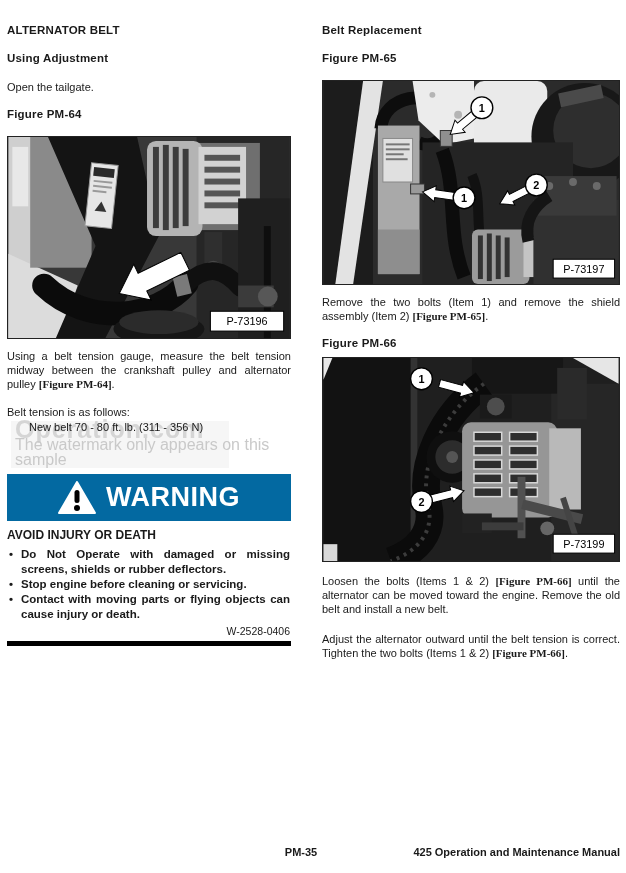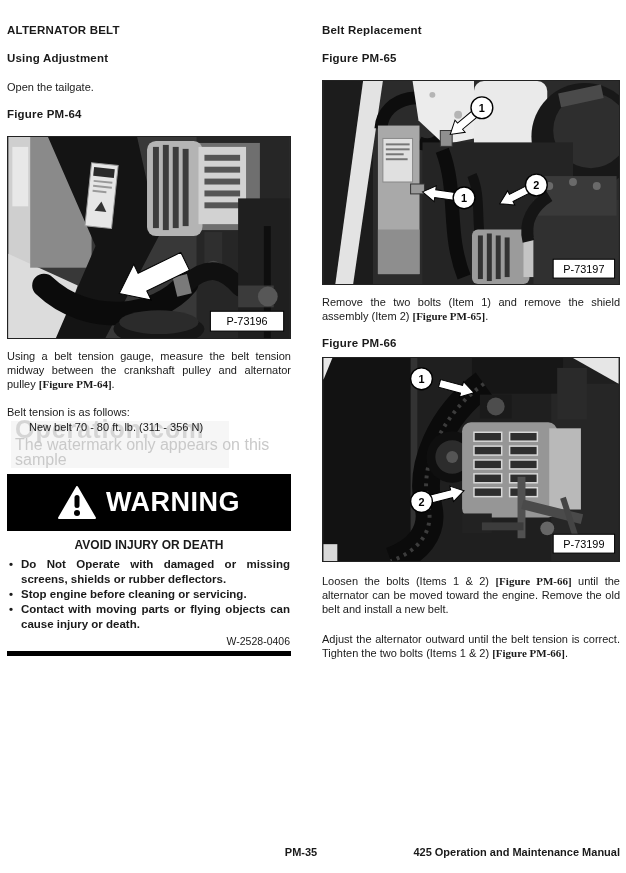--- a/index.html
+++ b/index.html
@@ -52,29 +52,29 @@
   .tension .line { position: relative; z-index: 2; }
   .tension .indent { padding-left: 22px; }
   .wm-note {
     position: relative; z-index: 2;
     padding-left: 8px; margin-top: 2px;
     font-size: 16px; color: #c9c9c9;
   }
   
   .warning { border-bottom: 5px solid #000; }
   .warning-header {
-    background: #000000; height: 57px;
+    background: #0369a1; height: 47px;
     display: flex; align-items: center; justify-content: center;
     gap: 10px;
   }
   .warning-title {
     color: #fff; font-size: 27px; font-weight: bold; letter-spacing: .5px;
   }
   .warning-sub {
-    text-align: center; font-weight: bold; font-size: 12px;
+    text-align: left; font-weight: bold; font-size: 12px;
     margin: 7px 0 5px;
   }
   .w-bullet { display: flex; font-size: 11.5px; line-height: 15px; font-weight: bold; }
   .w-bullet .marker { width: 14px; padding-left: 2px; flex: none; }
   .w-bullet .btxt { flex: 1; text-align: justify; padding-right: 1px; }
   .warning-code { text-align: right; font-size: 10.5px; font-weight: normal; margin: 3px 1px 4px 0; }
   
   .footer-page {
     position: absolute; top: 846px; left: 253px; width: 96px;
     text-align: center; font-size: 11px; font-weight: bold;

